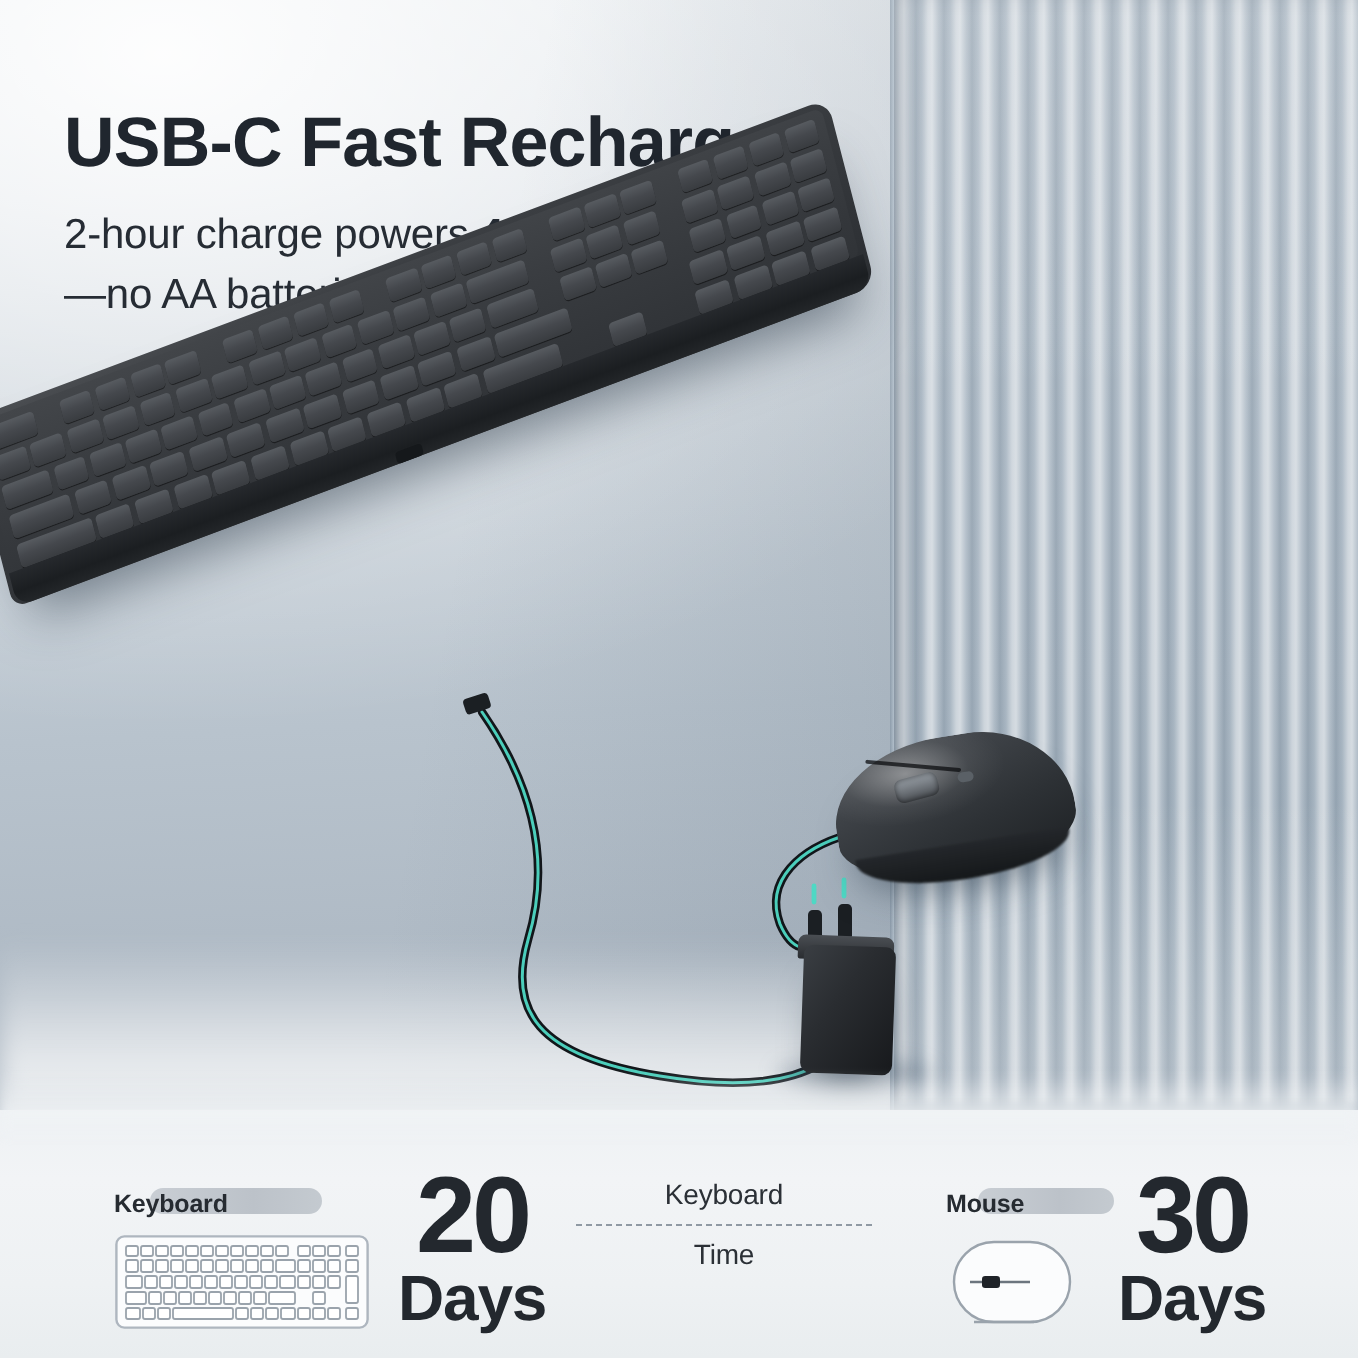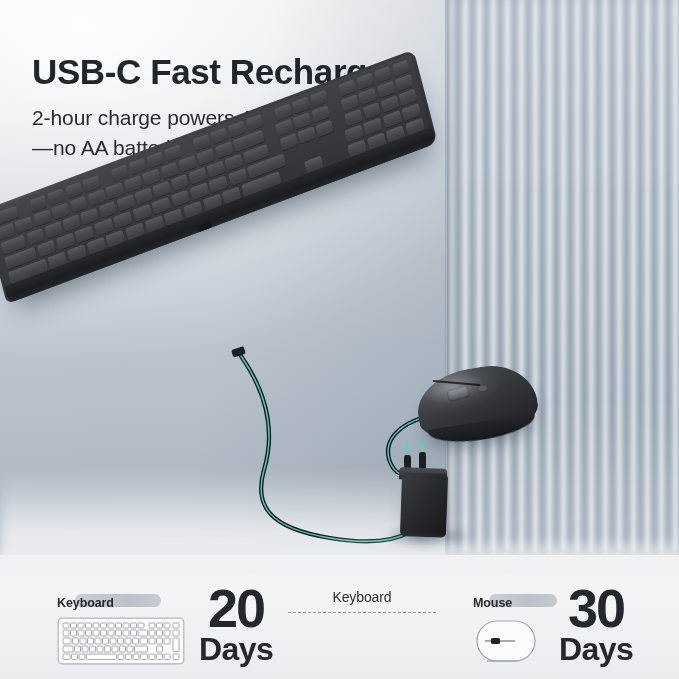--- a/index.html
+++ b/index.html
@@ -629,20 +629,21 @@
       </div>
       <div class="num-block">
         <span class="num">20</span>
         <span class="num-unit">Days</span>
       </div>
     </div>
 
     <div class="working">
       <div class="w-line">Keyboard</div>
       <div class="w-rule"></div>
+      <div class="w-line">Time</div>
     </div>
 
     <div class="stat ms">
       <div class="dev-col">
         <div class="dev-label-wrap">
           <span class="dev-pill ms"></span>
           <span class="dev-label">Mouse</span>
         </div>
         <svg width="72" height="48" viewBox="0 0 72 48">
           <rect x="4" y="4" width="58" height="40" rx="20" fill="#fbfcfd" stroke="#9aa3ac" stroke-width="1.2"></rect>

